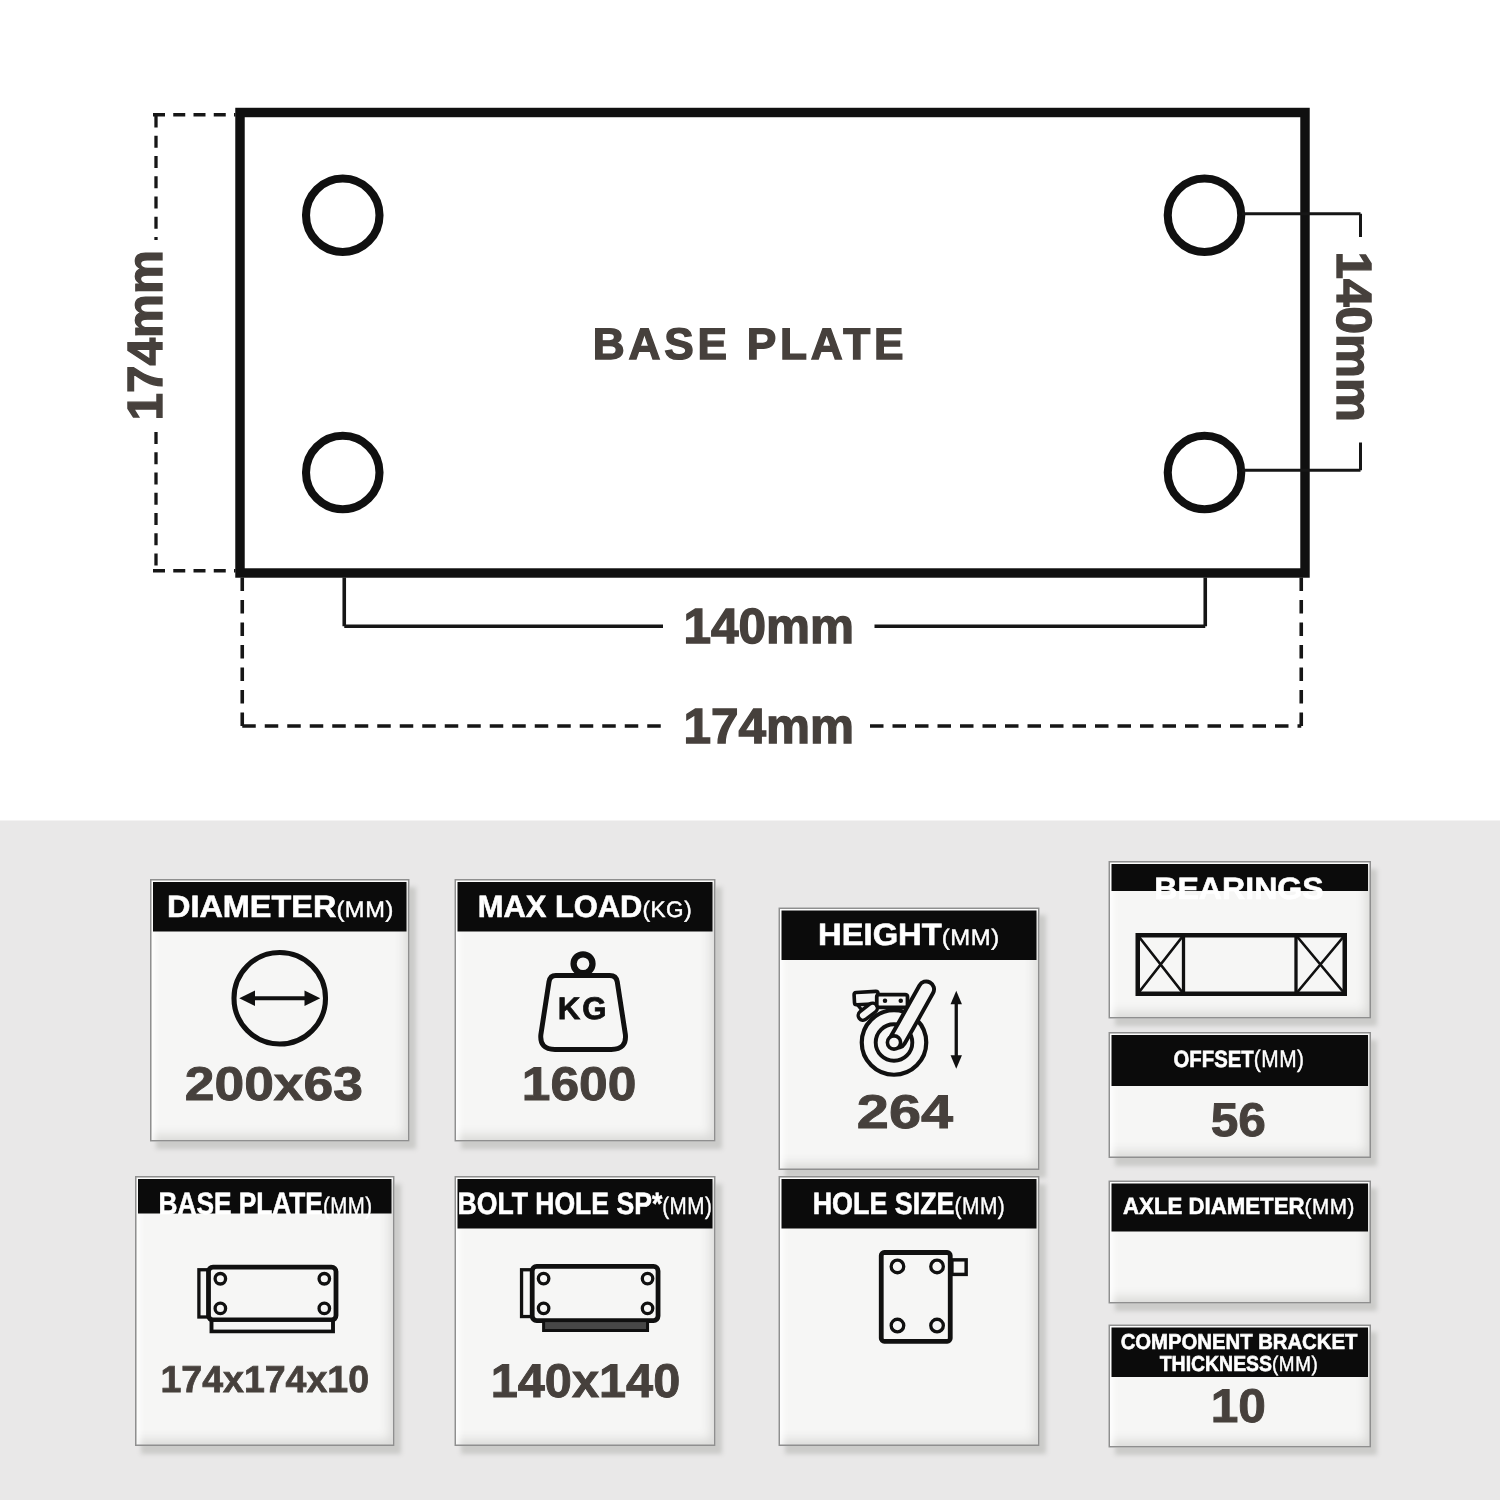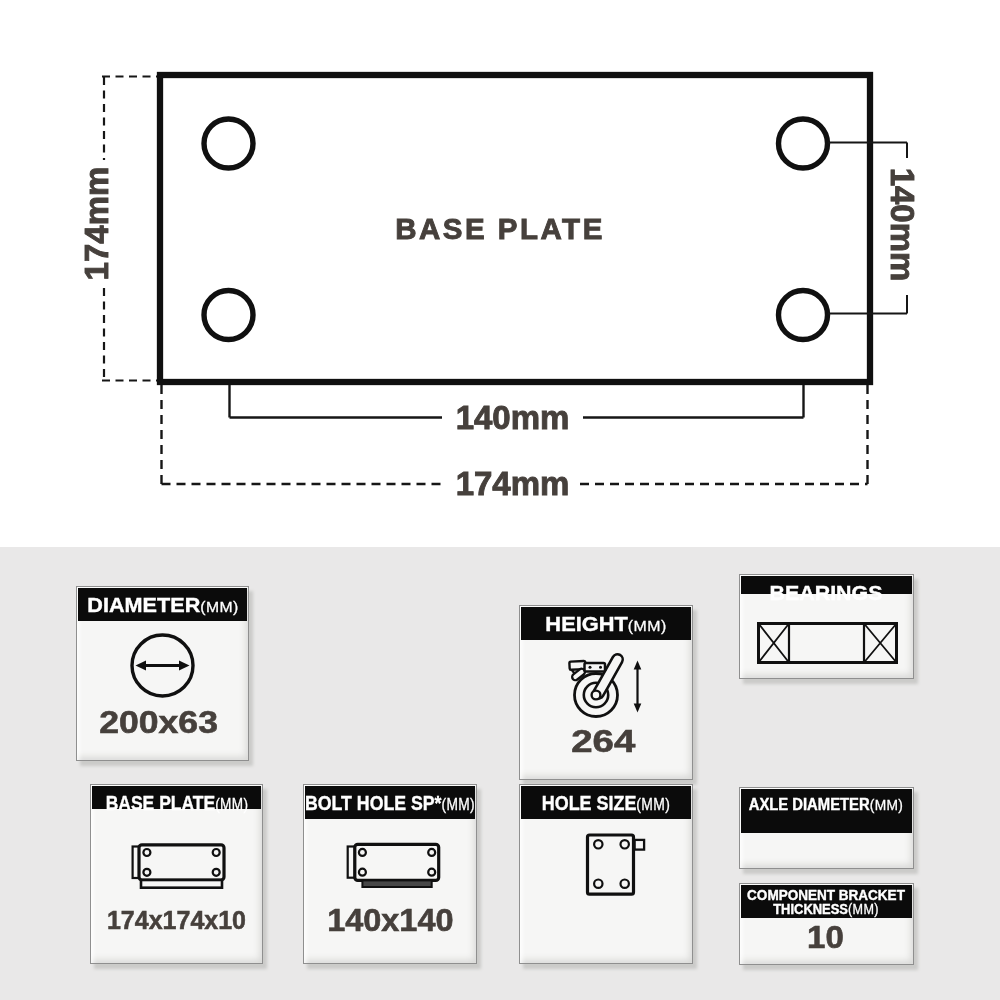--- a/index.html
+++ b/index.html
@@ -67,36 +67,50 @@
     <path d="M867.5 385 V484"></path>
     <path d="M161.5 484 H444"></path>
     <path d="M580 484 H867.5"></path>
   </g>
 
   <text x="512.5" y="495" text-anchor="middle" font-size="33" font-weight="bold" fill="#46403c" stroke="#46403c" stroke-width="0.9">174mm</text>
 </svg>
 
 <div id="gray"></div>
 
-<div class="card" style="left:76px;top:586px;width:171px;height:173px">
+<div class="card" style="left:100px;top:586px;width:171px;height:173px">
 
   <div class="chead" style="height:33px;line-height:33px">
         <span class="ht" style="transform:translateX(-50%) scaleX(1.05)">DIAMETER<i>(MM)</i></span>
       </div>
 
   <svg class="isvg" style="top:34px" width="171" height="96" viewBox="0 0 171 96">
     <circle cx="85.5" cy="44.5" r="30.5" fill="none" stroke="#101010" stroke-width="3.4"></circle>
     <path d="M66 44.5 H105" stroke="#101010" stroke-width="2.8"></path>
     <polygon points="58.5,44.5 69,39.4 69,49.6" fill="#101010"></polygon>
     <polygon points="112.5,44.5 102,39.4 102,49.6" fill="#101010"></polygon>
   </svg>
 
   <div class="num" style="top:115.4px;left:-3.5px;right:3.5px"><span class="nx" style="transform:scaleX(1.13)">200x63</span></div>
 </div>
 
+<div class="card" style="left:303px;top:586px;width:172px;height:173px">
+
+  <div class="chead" style="height:33px;line-height:33px">
+        <span class="ht" style="transform:translateX(-50%) scaleX(1.0)">MAX LOAD<i>(KG)</i></span>
+      </div>
+
+  <svg class="isvg" style="top:34px" width="172" height="96" viewBox="0 0 172 96">
+    <circle cx="84.7" cy="21.5" r="6.3" fill="none" stroke="#101010" stroke-width="4.2"></circle>
+    <path d="M66.5 29.3 H102.5 Q106.8 29.3 107.5 33.5 L112.9 68.5 Q114 78.6 103.5 78.6 H66 Q55.5 78.6 56.6 68.5 L62 33.5 Q62.7 29.3 66.5 29.3 Z" fill="#f6f6f5" stroke="#101010" stroke-width="3.3"></path>
+    <text x="84.7" y="58.5" text-anchor="middle" font-size="20.8" font-weight="bold" fill="#101010" letter-spacing="1.2" stroke="#101010" stroke-width="0.5">KG</text>
+  </svg>
+
+  <div class="num" style="top:115.4px;left:-3.5px;right:3.5px"><span class="nx" style="transform:scaleX(1.09)">1600</span></div>
+</div>
 
 <div class="card" style="left:519px;top:605px;width:172px;height:173px">
 
   <div class="chead" style="height:33px;line-height:33px">
         <span class="ht" style="transform:translateX(-50%) scaleX(1.06)">HEIGHT<i>(MM)</i></span>
       </div>
 
   <svg class="isvg" style="top:34px" width="172" height="96" viewBox="0 0 172 96">
     <circle cx="76" cy="55" r="21.5" fill="#f6f6f5" stroke="#101010" stroke-width="2.8"></circle>
     <circle cx="76" cy="55" r="12.2" fill="none" stroke="#101010" stroke-width="2.6"></circle>
@@ -123,24 +137,32 @@
         <span class="ht" style="transform:translateX(-50%) scaleX(1.04)">BEARINGS</span>
       </div>
 
   <svg class="isvg" style="top:34px" width="173" height="68" viewBox="0 0 173 68">
     <rect x="18.5" y="14.5" width="138" height="39" fill="#f6f6f5" stroke="#101010" stroke-width="3"></rect>
     <path d="M49 14.5 V53.5 M124 14.5 V53.5" stroke="#101010" stroke-width="2.2"></path>
     <path d="M18.5 14.5 L49 53.5 M18.5 53.5 L49 14.5 M124 14.5 L156.5 53.5 M124 53.5 L156.5 14.5" stroke="#101010" stroke-width="1.8"></path>
   </svg>
 </div>
 
+<div class="card" style="left:738.5px;top:688px;width:173px;height:82px">
+
+  <div class="chead" style="height:34px;line-height:34px">
+        <span class="ht" style="font-size:15.6px;transform:translateX(-50%) scaleX(0.87)">OFFSET<i style="font-size:16px">(MM)</i></span>
+      </div>
+
+  <div class="num" style="top:37.4px"><span class="nx" style="transform:scaleX(1.05)">56</span></div>
+</div>
 
 <div class="card" style="left:738.5px;top:786.5px;width:173px;height:80px">
 
-  <div class="chead" style="height:44px;line-height:32px">
+  <div class="chead" style="height:32px;line-height:32px">
         <span class="ht" style="font-size:15.6px;transform:translateX(-50%) scaleX(0.95)">AXLE DIAMETER<i style="font-size:14.5px">(MM)</i></span>
       </div>
 
 </div>
 
 <div class="card" style="left:738.5px;top:883px;width:173px;height:80px">
 
   <div class="chead" style="height:33px;line-height:15px;padding-top:7px;box-sizing:border-box">
         <span class="ht" style="font-size:14.4px;top:2.5px;line-height:15px;transform:translateX(-50%) scaleX(0.94)">COMPONENT BRACKET</span>
         <span class="ht" style="font-size:14.4px;top:16.5px;line-height:15px;transform:translateX(-50%) scaleX(0.90)">THICKNESS<i style="font-size:14px">(MM)</i></span>

